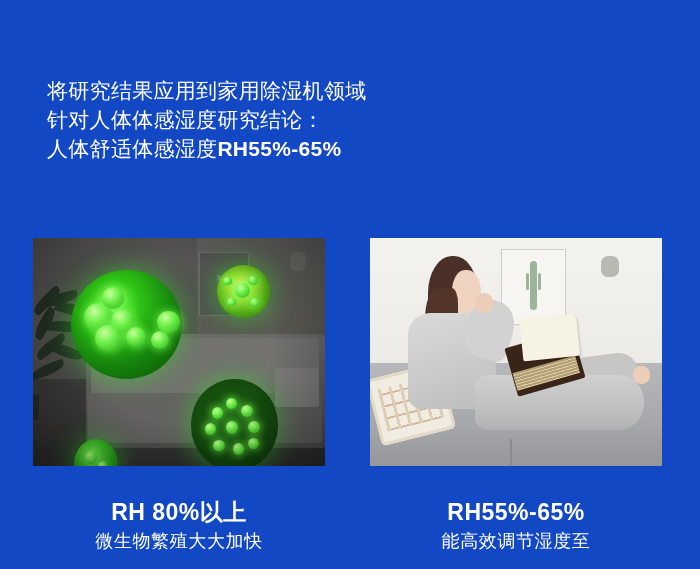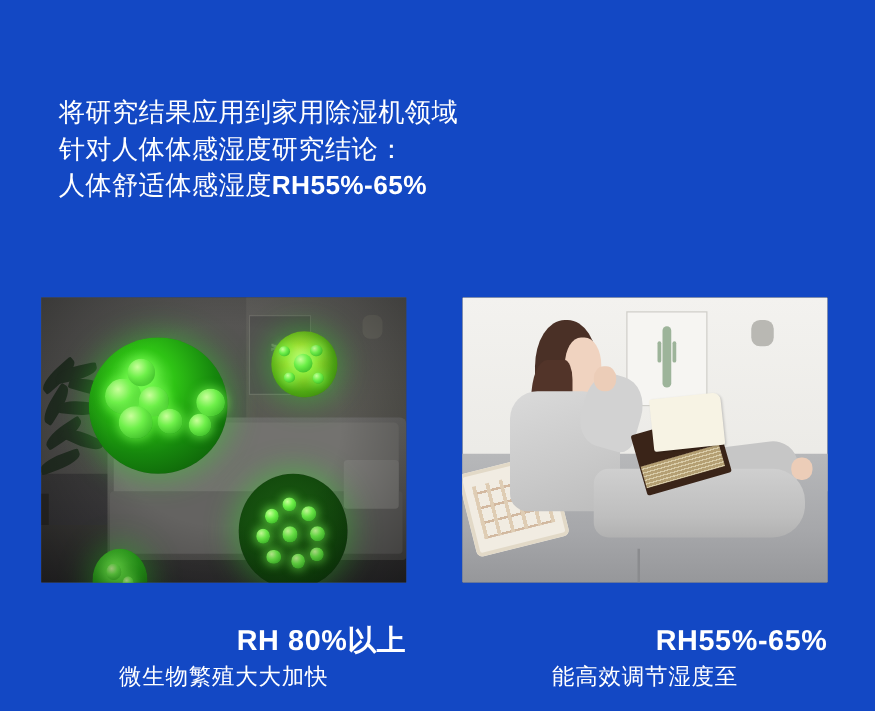--- a/index.html
+++ b/index.html
@@ -230,21 +230,21 @@
     background:repeating-linear-gradient(0deg,#d8cba8 0 1px,#b49f73 1px 3px);
   }
 
   
   #captions { position:absolute; left:0; top:497px; width:700px; height:72px; }
   .cap-col { position:absolute; top:0; width:292px; text-align:center; }
   #cap-left  { left:33px; }
   #cap-right { left:370px; }
   .cap-head {
     font-size:23px; font-weight:bold; color:#ffffff;
-    letter-spacing:0.5px; line-height:30px; white-space:nowrap;text-align:right;
+    letter-spacing:0.5px; line-height:30px; white-space:nowrap;
   }
   .cap-sub {
     font-size:18px; font-weight:normal; color:#ffffff;
     letter-spacing:0.6px; line-height:26px; white-space:nowrap;
     margin-top:1px;
   }
 </style>
 </head>
 <body>
 

